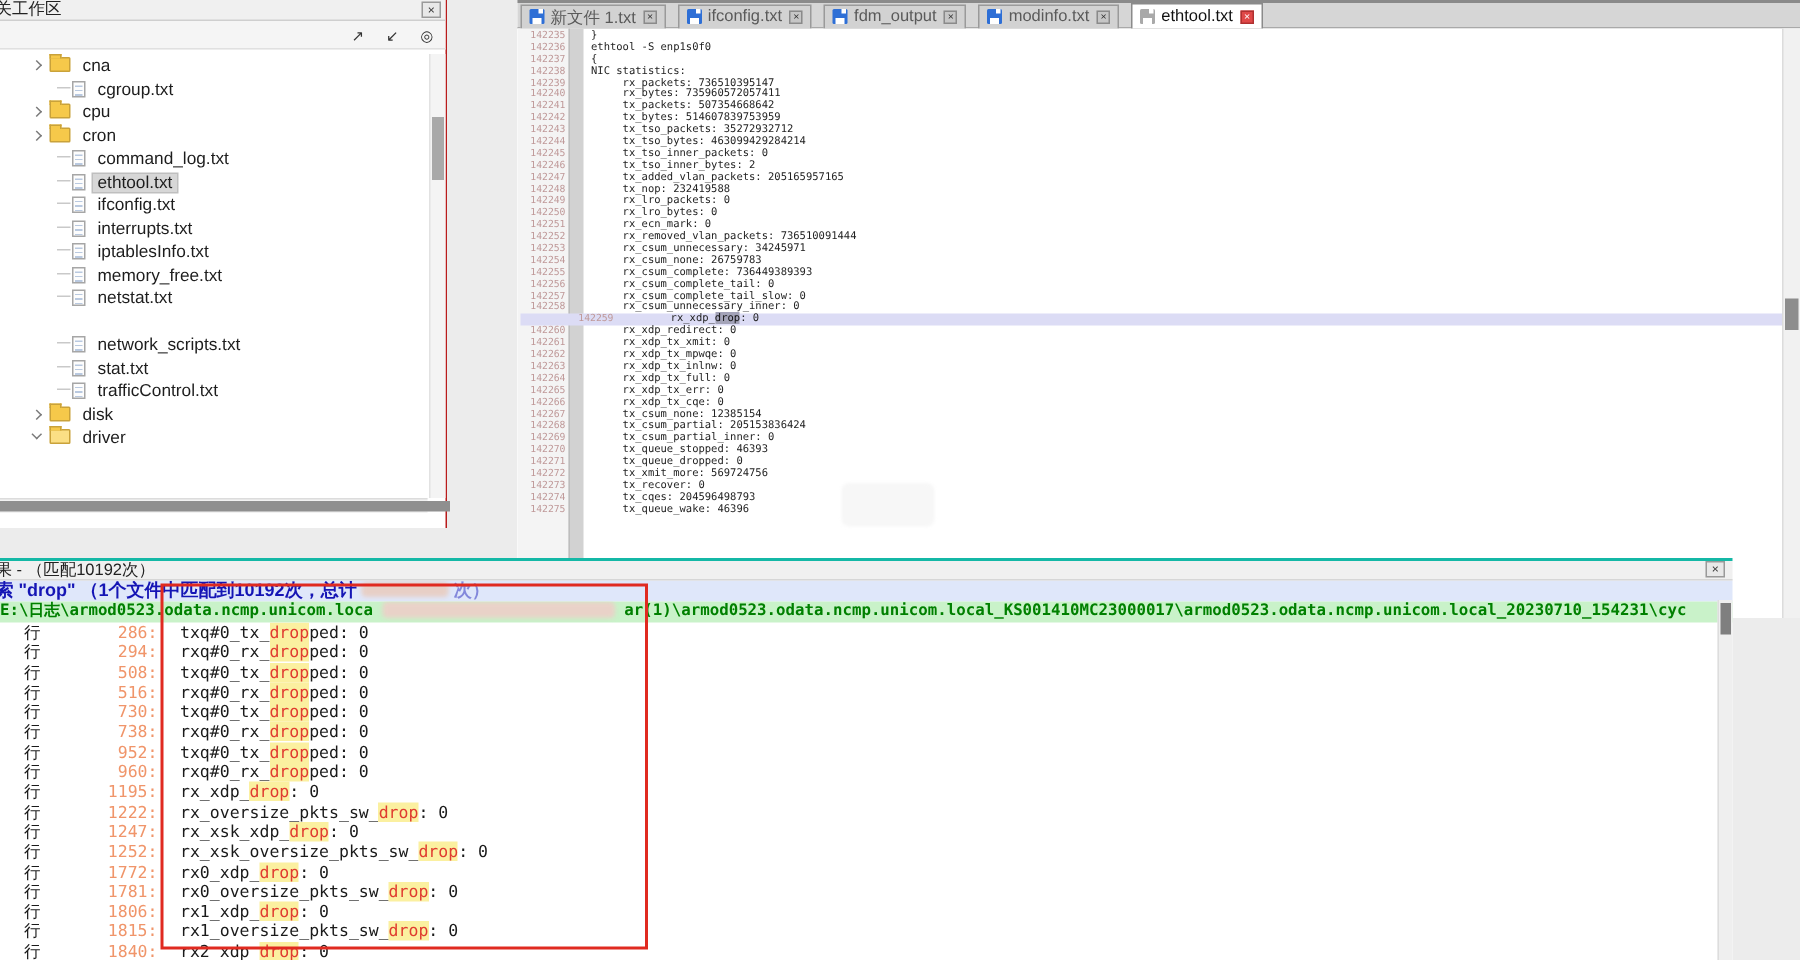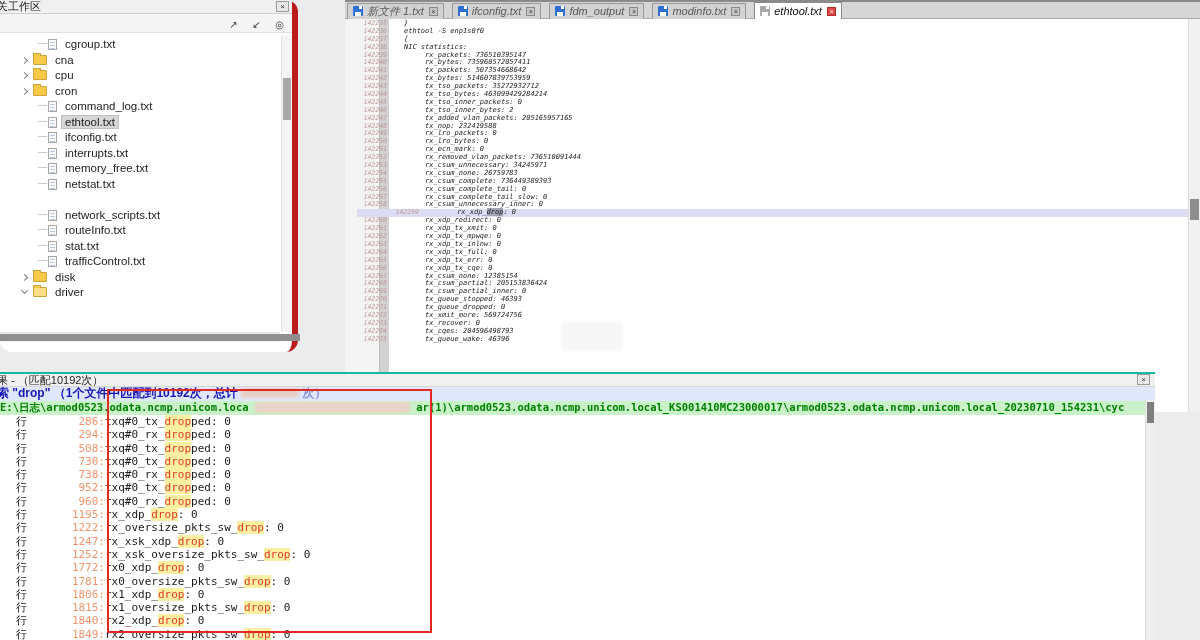--- a/index.html
+++ b/index.html
@@ -1,20 +1,20 @@
 <!DOCTYPE html>
 <html><head>
 <meta charset="utf-8">
 <style>
   html,body{margin:0;padding:0;width:1200px;height:640px;overflow:hidden;
     background:#ececec;font-family:"Liberation Sans",sans-serif;}
   *{box-sizing:border-box;}
 
   
-  .workspace{position:absolute;left:0;top:0;width:298px;height:352px;background:#fff;border-right:6px solid #b91c1c;border-radius:12px;}
+  .workspace{position:absolute;left:0;top:0;width:298px;height:352px;background:#fff;border-right:1px solid #b91c1c;}
   .ws-titlebar{position:relative;height:14px;background:#f0f0f0;border-bottom:1px solid #cfcfcf;font-size:11px;color:#222;line-height:13px;}
   .ws-title{margin-left:-3px;}
   .ws-close{position:absolute;right:3px;top:1px;width:13px;height:11px;background:#e8e8e8;border:1px solid #9a9a9a;font-size:8px;line-height:9px;text-align:center;color:#333;padding:0;}
   .ws-toolbar{height:19px;background:#f5f5f5;border-bottom:1px solid #e0e0e0;text-align:right;padding-right:4px;}
   .tool{display:inline-block;width:17px;height:15px;margin-left:6px;font-size:10px;line-height:14px;text-align:center;color:#333;border:1px solid transparent;}
   .ws-tree{position:absolute;left:0;top:36px;right:12px;bottom:20px;overflow:hidden;padding-top:1px;}
   .trow{height:15.5px;line-height:15.5px;font-size:11.5px;color:#1d1d1d;white-space:nowrap;}
   .trow.sel .tlabel{background:#d7d7d7;outline:1px solid #bfbfbf;}
   .trow .tlabel{padding:0 3px;}
   .chev{display:inline-block;width:5px;height:5px;border-right:1.5px solid #7a7a7a;border-bottom:1.5px solid #7a7a7a;margin:0 6px 1px 0;transform:rotate(-45deg);}
@@ -24,34 +24,34 @@
   .fico.open{background:#fbdf85;}
   .conn{display:inline-block;width:9px;height:1px;background:#c9c9c9;vertical-align:4px;margin-right:1px;}
   .pico{display:inline-block;width:9px;height:11px;background:#fdfdfd;border:1px solid #a6a6a6;position:relative;vertical-align:-2px;margin-right:5px;}
   .pico::after{content:"";position:absolute;left:1px;right:1px;top:2px;height:7px;background:repeating-linear-gradient(to bottom,#b9c9e0 0 1px,transparent 1px 3px);}
   .ws-vscroll{position:absolute;right:0;top:36px;width:11px;bottom:20px;background:#f4f4f4;border-left:1px solid #e2e2e2;}
   .ws-vthumb{position:absolute;left:1px;right:1px;top:42px;height:42px;background:#a9a9a9;}
   .ws-hscroll{position:absolute;left:0;bottom:10px;right:12px;height:10px;background:#f2f2f2;border-top:1px solid #dcdcdc;}
   .ws-hthumb{position:absolute;left:0;top:1px;height:7px;width:300px;background:#8f8f8f;}
 
   
-  .editor{position:absolute;left:345px;top:0;width:855px;height:412px;background:#fff;font-style:italic;}
+  .editor{position:absolute;left:345px;top:0;width:855px;height:412px;background:#fff;}
   .tabbar{height:19px;background:#d6d6d6;border-top:2px solid #8a8a8a;border-bottom:1px solid #a9a9a9;white-space:nowrap;padding-left:2px;}
   .tab{display:inline-flex;align-items:center;height:17px;margin:0 8px 0 0;padding:0 5px;background:#d2d2d2;border:1px solid #9a9a9a;font-size:11px;color:#5a5a5a;}
   .tab.active{background:#fff;color:#111;border-color:#8a8a8a;height:18px;}
   .flop{display:inline-block;width:10px;height:10px;position:relative;background:#2e6fd6;border-radius:1px;margin-right:4px;flex:0 0 auto;}
   .flop::before{content:"";position:absolute;left:2px;right:2px;bottom:0;height:4px;background:#fff;}
   .flop::after{content:"";position:absolute;right:1px;top:0;width:3px;height:3px;background:#fff;}
   .flop.gray{background:#a9a9a9;}
   .tclose{display:inline-block;width:9px;height:9px;margin-left:5px;background:#c6c6c6;border:1px solid #8a8a8a;color:#333;font-size:7px;line-height:7px;text-align:center;}
   .tab.active .tclose{background:#e04848;border-color:#b03030;color:#fff;}
   .edbody{position:absolute;left:0;top:19px;right:0;bottom:0;overflow:hidden;background:#fff;}
   .gutter{position:absolute;left:0;top:0;bottom:0;width:34px;background:#f4f4f4;}
   .fold{position:absolute;left:34px;top:0;bottom:0;width:10px;background:#d2d2d2;border-left:1px solid #bdbdbd;}
-  .lines{position:absolute;left:12px;top:1px;right:12px;}
+  .lines{position:absolute;left:2px;top:1px;right:12px;}
   .eline{height:7.9px;line-height:7.9px;font-family:"DejaVu Sans Mono",monospace;font-size:7px;white-space:pre;color:#222;}
   .eline .num{display:inline-block;width:30px;text-align:right;color:#bf9898;font-size:6.5px;}
   .eline .gap{display:inline-block;width:17px;}
   .eline.cur{background:#dcdcf5;padding-left:32px;}
   .eline .selword{background:#a3a3b8;color:#111;}
   .ed-vscroll{position:absolute;right:0;top:19px;bottom:0;width:12px;background:#f1f1f1;border-left:1px solid #dcdcdc;}
   .ed-vthumb{position:absolute;left:1px;right:1px;top:180px;height:21px;background:#8d8d8d;}
   .blurpatch{position:absolute;border-radius:5px;filter:blur(1px);}
   .ed-blur{left:216px;top:303px;width:62px;height:29px;background:rgba(246,246,246,.9);}
 
@@ -63,51 +63,51 @@
   .res-summary{height:14px;background:#dfe7fa;font-size:12px;line-height:13px;font-weight:bold;color:#1515b5;white-space:nowrap;overflow:hidden;}
   .sum-pre{margin-left:-3px;}
   .sum-blur{display:inline-block;width:58px;height:10px;background:#e7cfc6;vertical-align:-1px;border-radius:3px;filter:blur(1.5px);}
   .sum-post{color:rgba(21,21,181,.45);}
   .res-path{height:14px;background:#c9f2c9;font-family:"DejaVu Sans Mono",monospace;font-size:10.5px;line-height:13px;font-weight:bold;color:#008000;white-space:nowrap;overflow:hidden;}
   .path-blur{display:inline-block;width:155px;height:11px;background:#e9d2c8;vertical-align:-2px;border-radius:3px;filter:blur(1.5px);}
   .res-rows{position:absolute;left:0;top:41px;right:10px;bottom:0;overflow:hidden;}
   .rrow{height:13.3px;line-height:13.3px;font-family:"DejaVu Sans Mono",monospace;font-size:11px;color:#1a1a1a;white-space:pre;}
   .rlabel{display:inline-block;margin-left:16px;color:#1a1a1a;font-family:"Liberation Sans",sans-serif;font-size:11px;}
   .rnum{display:inline-block;width:78px;text-align:right;color:#f0956a;}
-  .rtext{margin-left:0;text-align:right;}
+  .rtext{margin-left:15px;text-align:right;}
   .hl{background:#fbf0a0;color:#e03c30;}
   .res-vscroll{position:absolute;right:0;top:26px;bottom:0;width:10px;background:#efefef;border-left:1px solid #ddd;}
   .res-vthumb{position:absolute;left:1px;right:1px;top:2px;height:21px;background:#7f7f7f;}
 
   
   .redbox{position:absolute;left:107px;top:389px;width:325px;height:244px;border:2px solid #e02a20;z-index:60;pointer-events:none;}
 </style>
 </head>
 <body>
 
 <aside class="workspace">
   <div class="ws-titlebar">
     <span class="ws-title">关工作区</span>
     <button class="ws-close">×</button>
   </div>
   <div class="ws-toolbar" id="wsToolbar"><span class="tool">↗</span><span class="tool">↙</span><span class="tool">◎</span></div>
   <div class="ws-tree" id="tree">
+      <div class="trow"><span class="pad" style="display: inline-block; width: 22px;"></span><span class="chev"></span><span class="fico"></span><span class="tlabel">cna</span></div>
       <div class="trow"><span class="pad" style="display: inline-block; width: 38px;"></span><span class="conn"></span><span class="pico"></span><span class="tlabel">cgroup.txt</span></div>
-      <div class="trow"><span class="pad" style="display: inline-block; width: 22px;"></span><span class="chev"></span><span class="fico"></span><span class="tlabel">cna</span></div>
       <div class="trow"><span class="pad" style="display: inline-block; width: 22px;"></span><span class="chev"></span><span class="fico"></span><span class="tlabel">cpu</span></div>
       <div class="trow"><span class="pad" style="display: inline-block; width: 22px;"></span><span class="chev"></span><span class="fico"></span><span class="tlabel">cron</span></div>
       <div class="trow"><span class="pad" style="display: inline-block; width: 38px;"></span><span class="conn"></span><span class="pico"></span><span class="tlabel">command_log.txt</span></div>
       <div class="trow sel"><span class="pad" style="display: inline-block; width: 38px;"></span><span class="conn"></span><span class="pico"></span><span class="tlabel">ethtool.txt</span></div>
       <div class="trow"><span class="pad" style="display: inline-block; width: 38px;"></span><span class="conn"></span><span class="pico"></span><span class="tlabel">ifconfig.txt</span></div>
       <div class="trow"><span class="pad" style="display: inline-block; width: 38px;"></span><span class="conn"></span><span class="pico"></span><span class="tlabel">interrupts.txt</span></div>
+      <div class="trow"><span class="pad" style="display: inline-block; width: 38px;"></span><span class="conn"></span><span class="pico"></span><span class="tlabel">iptablesInfo.txt</span></div>
       <div class="trow"><span class="pad" style="display: inline-block; width: 38px;"></span><span class="conn"></span><span class="pico"></span><span class="tlabel">memory_free.txt</span></div>
       <div class="trow"><span class="pad" style="display: inline-block; width: 38px;"></span><span class="conn"></span><span class="pico"></span><span class="tlabel">netstat.txt</span></div>
       <div class="trow"></div>
       <div class="trow"><span class="pad" style="display: inline-block; width: 38px;"></span><span class="conn"></span><span class="pico"></span><span class="tlabel">network_scripts.txt</span></div>
-      <div class="trow"><span class="pad" style="display: inline-block; width: 38px;"></span><span class="conn"></span><span class="pico"></span><span class="tlabel">routeInfo.txt</span></div>
       <div class="trow"><span class="pad" style="display: inline-block; width: 38px;"></span><span class="conn"></span><span class="pico"></span><span class="tlabel">stat.txt</span></div>
       <div class="trow"><span class="pad" style="display: inline-block; width: 38px;"></span><span class="conn"></span><span class="pico"></span><span class="tlabel">trafficControl.txt</span></div>
       <div class="trow"><span class="pad" style="display: inline-block; width: 22px;"></span><span class="chev"></span><span class="fico"></span><span class="tlabel">disk</span></div>
       <div class="trow"><span class="pad" style="display: inline-block; width: 22px;"></span><span class="chev down"></span><span class="fico open"></span><span class="tlabel">driver</span></div>
       <div class="trow"><span class="pad" style="display: inline-block; width: 38px;"></span></div>
     </div>
   <div class="ws-vscroll">
       <div class="ws-vthumb"></div>
     </div>
   <div class="ws-hscroll">
@@ -202,20 +202,21 @@
   </div>
   <div class="res-path">
     <span>E:\日志\armod0523.odata.ncmp.unicom.loca</span>
     <span class="path-blur"></span>
     <span>ar(1)\armod0523.odata.ncmp.unicom.local_KS001410MC23000017\armod0523.odata.ncmp.unicom.local_20230710_154231\cyc</span>
   </div>
   <div class="res-rows" id="rows">
       <div class="rrow"><span class="rlabel">行</span><span class="rnum">286:</span><span class="rtext">txq#0_tx_<span class="hl">drop</span>ped: 0</span></div>
       <div class="rrow"><span class="rlabel">行</span><span class="rnum">294:</span><span class="rtext">rxq#0_rx_<span class="hl">drop</span>ped: 0</span></div>
       <div class="rrow"><span class="rlabel">行</span><span class="rnum">508:</span><span class="rtext">txq#0_tx_<span class="hl">drop</span>ped: 0</span></div>
+      <div class="rrow"><span class="rlabel">行</span><span class="rnum">516:</span><span class="rtext">rxq#0_rx_<span class="hl">drop</span>ped: 0</span></div>
       <div class="rrow"><span class="rlabel">行</span><span class="rnum">730:</span><span class="rtext">txq#0_tx_<span class="hl">drop</span>ped: 0</span></div>
       <div class="rrow"><span class="rlabel">行</span><span class="rnum">738:</span><span class="rtext">rxq#0_rx_<span class="hl">drop</span>ped: 0</span></div>
       <div class="rrow"><span class="rlabel">行</span><span class="rnum">952:</span><span class="rtext">txq#0_tx_<span class="hl">drop</span>ped: 0</span></div>
       <div class="rrow"><span class="rlabel">行</span><span class="rnum">960:</span><span class="rtext">rxq#0_rx_<span class="hl">drop</span>ped: 0</span></div>
       <div class="rrow"><span class="rlabel">行</span><span class="rnum">1195:</span><span class="rtext">rx_xdp_<span class="hl">drop</span>: 0</span></div>
       <div class="rrow"><span class="rlabel">行</span><span class="rnum">1222:</span><span class="rtext">rx_oversize_pkts_sw_<span class="hl">drop</span>: 0</span></div>
       <div class="rrow"><span class="rlabel">行</span><span class="rnum">1247:</span><span class="rtext">rx_xsk_xdp_<span class="hl">drop</span>: 0</span></div>
       <div class="rrow"><span class="rlabel">行</span><span class="rnum">1252:</span><span class="rtext">rx_xsk_oversize_pkts_sw_<span class="hl">drop</span>: 0</span></div>
       <div class="rrow"><span class="rlabel">行</span><span class="rnum">1772:</span><span class="rtext">rx0_xdp_<span class="hl">drop</span>: 0</span></div>
       <div class="rrow"><span class="rlabel">行</span><span class="rnum">1781:</span><span class="rtext">rx0_oversize_pkts_sw_<span class="hl">drop</span>: 0</span></div>

